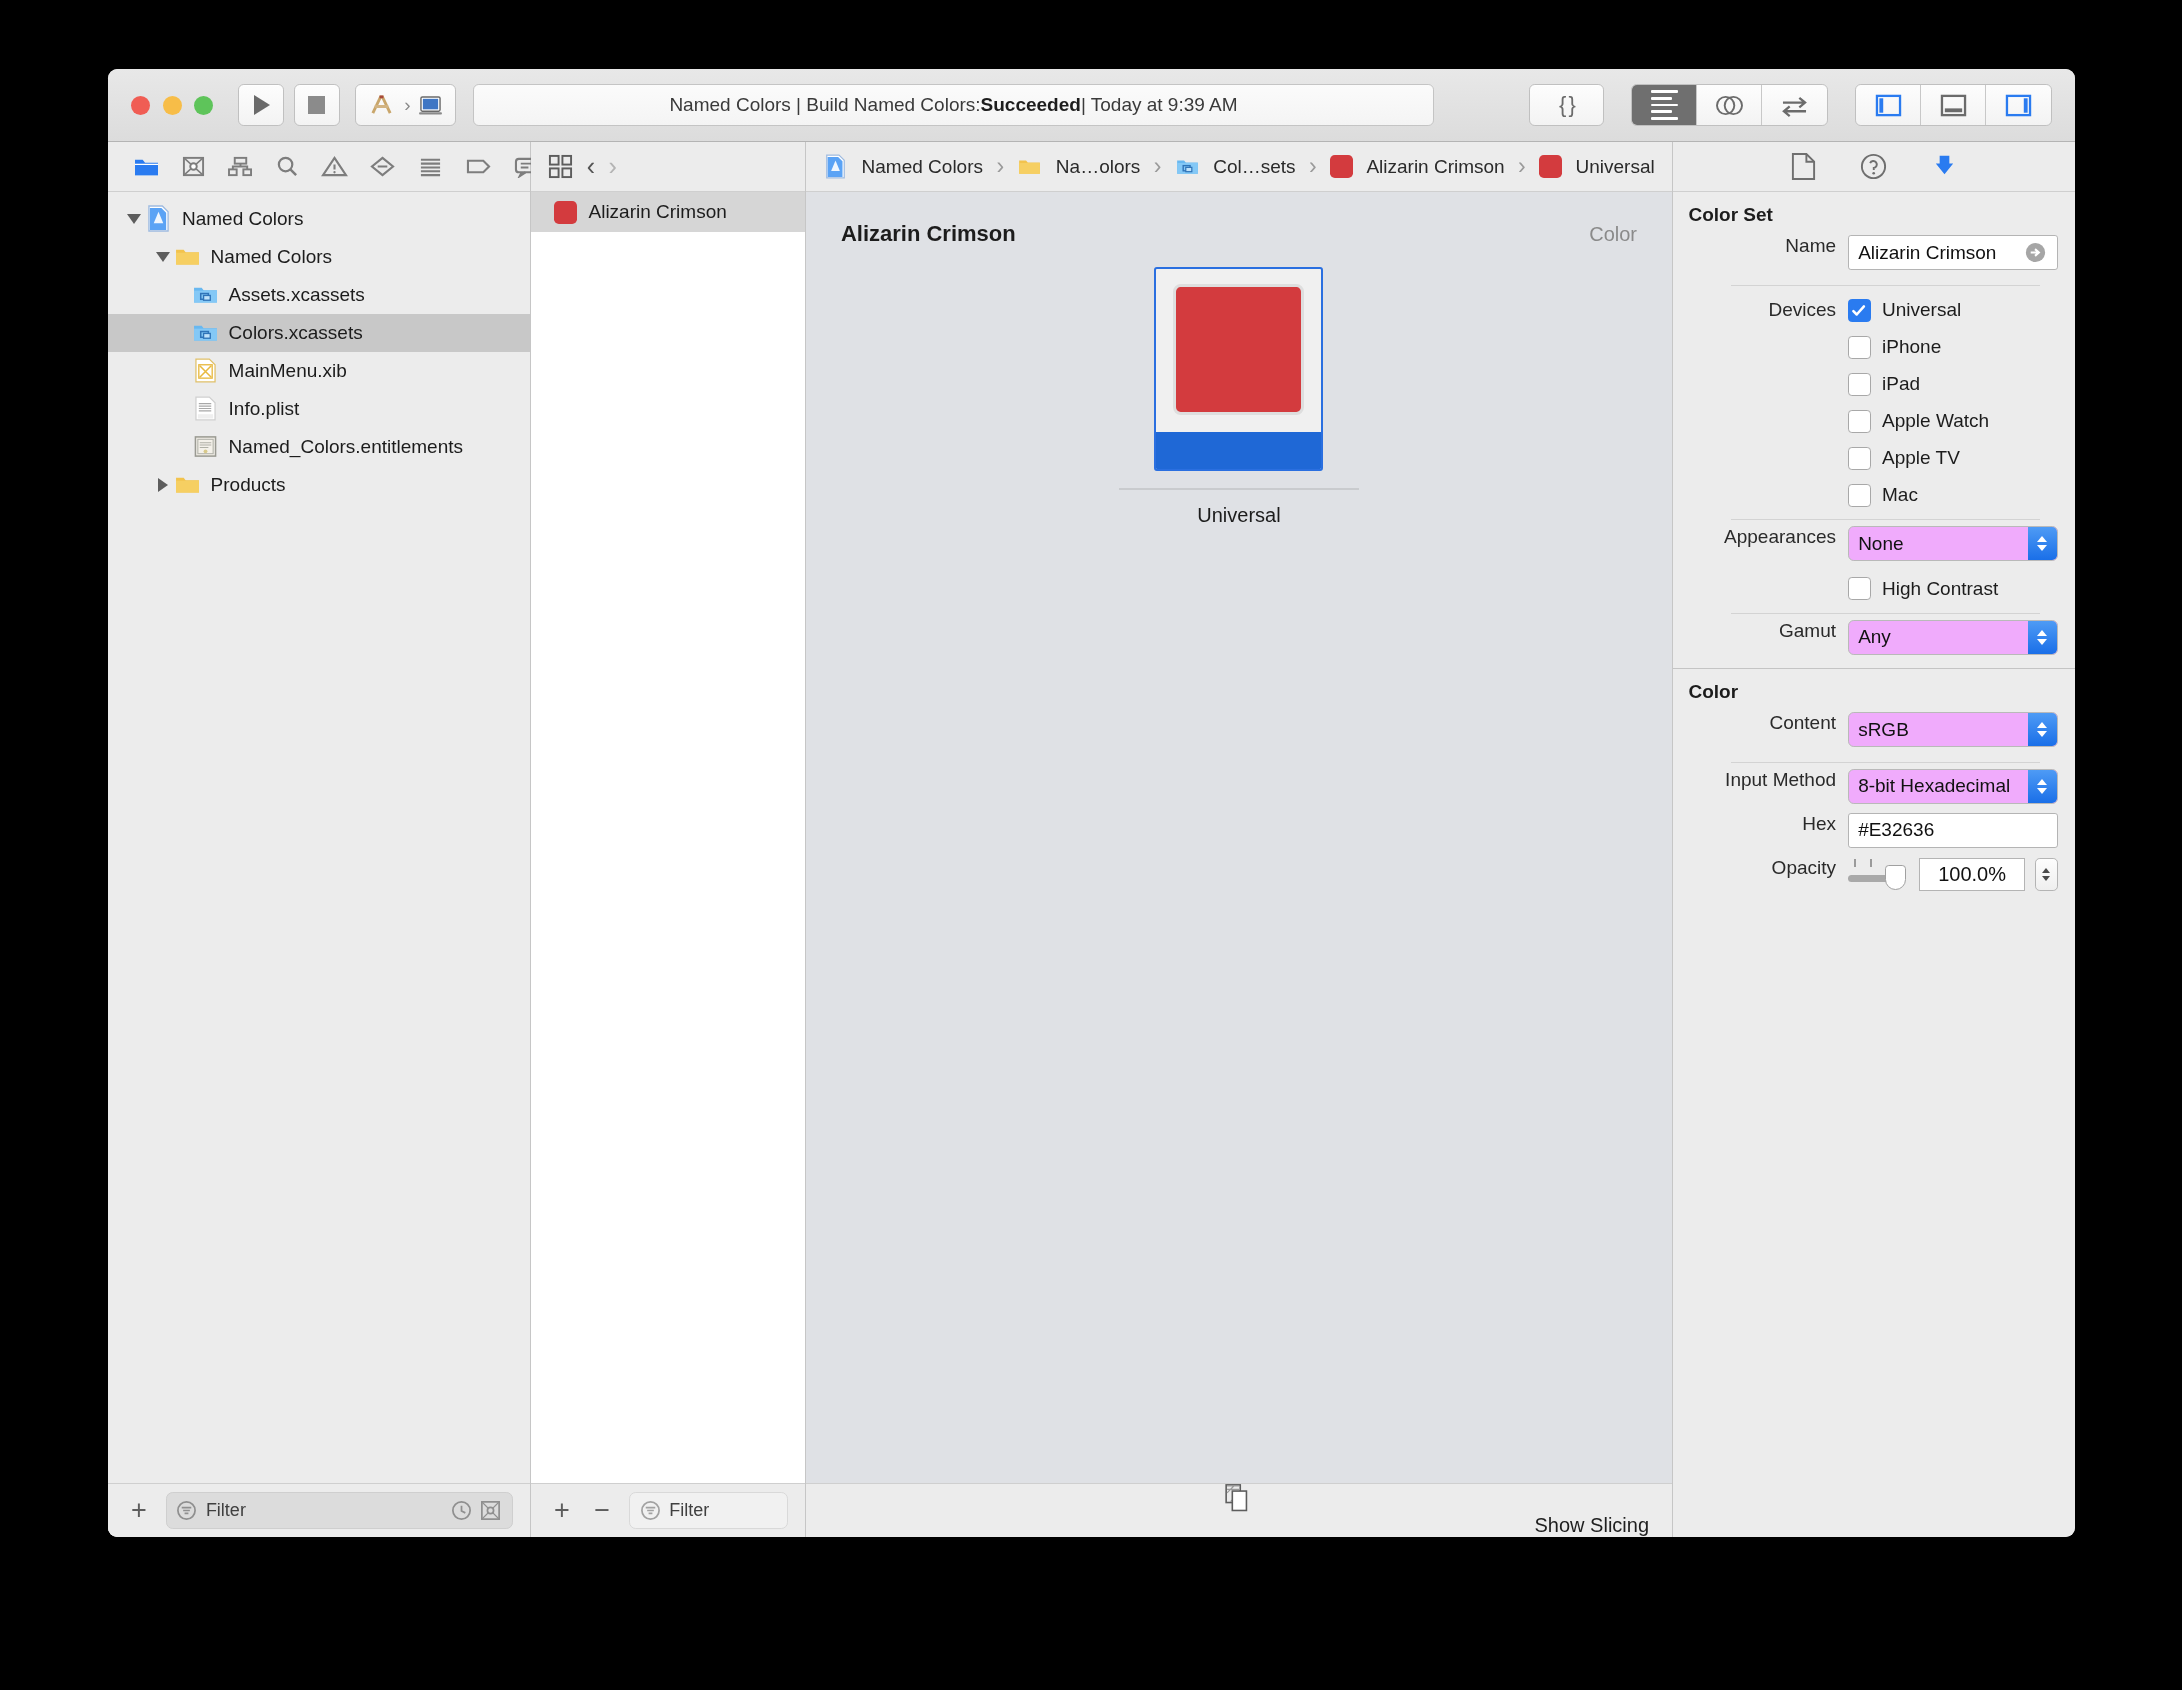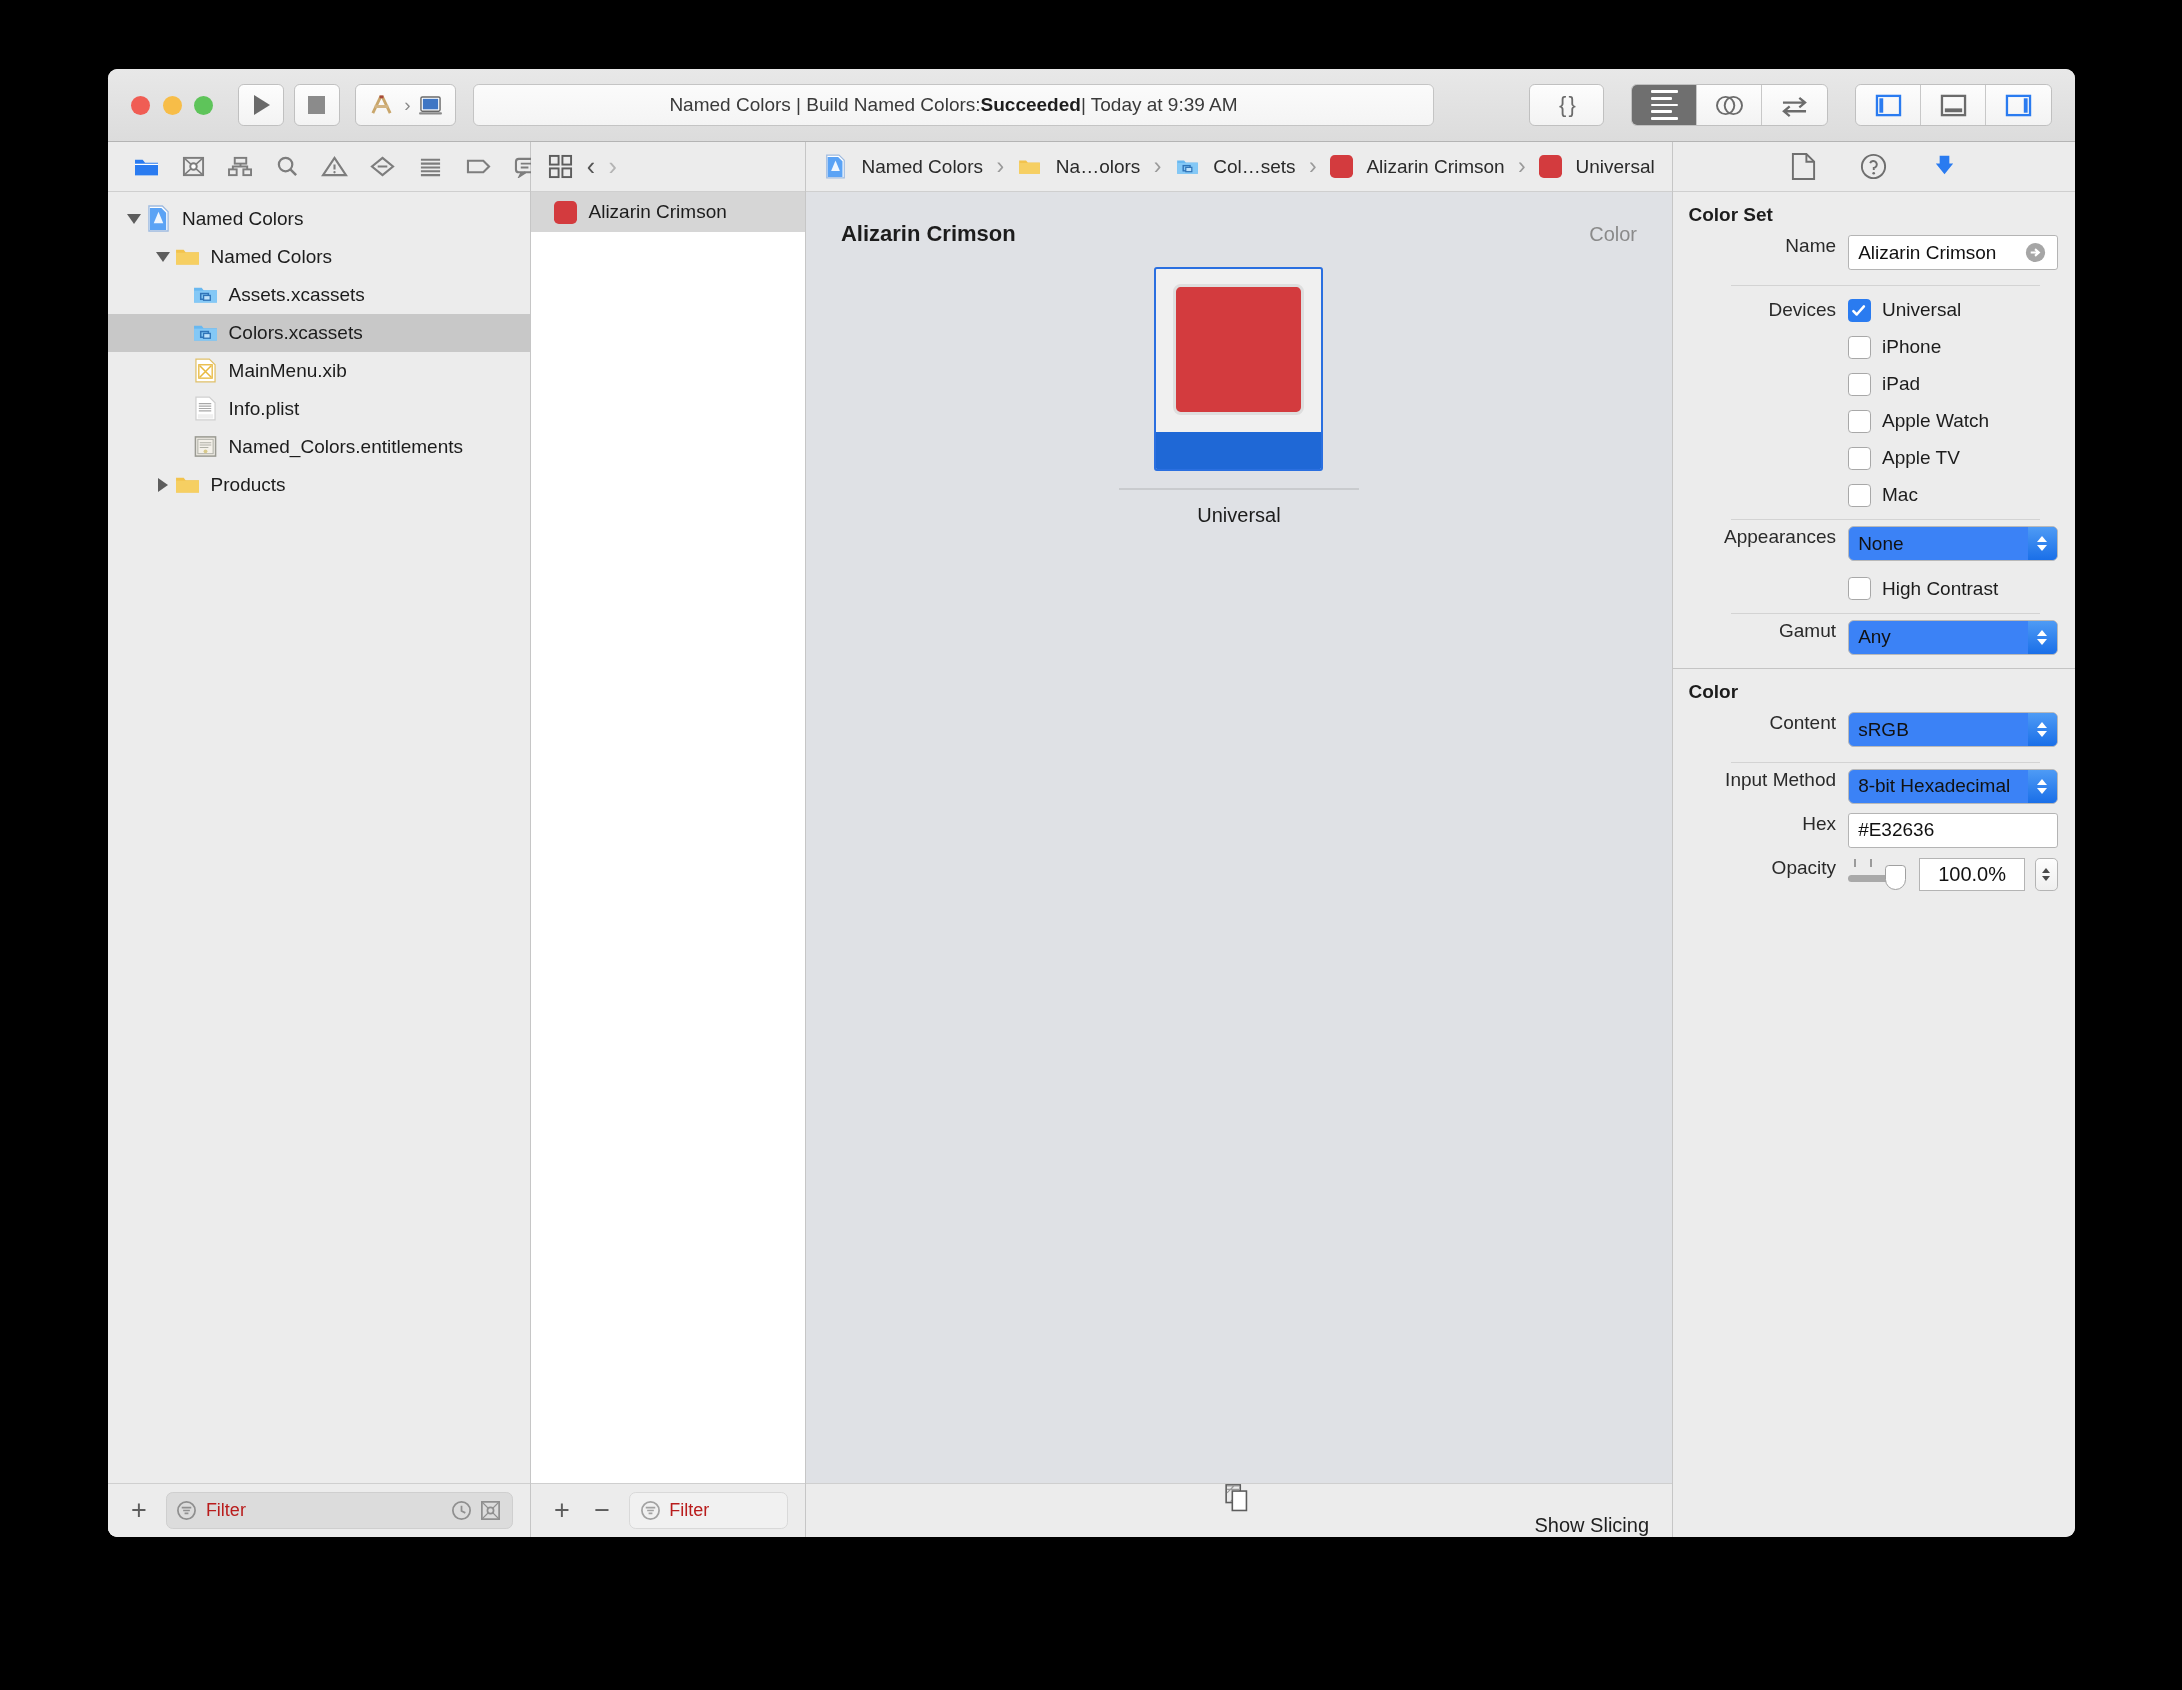--- a/index.html
+++ b/index.html
@@ -140,21 +140,21 @@
     background: #ececec;
   }
   .plusminus { font-size: 27px; color: #5d5d5d; width: 27px; text-align: center; line-height: 1; cursor: default; }
   .filter-field {
     flex: 1; height: 37px;
     background: #dcdcdc;
     border: 1px solid #cfcfcf;
     border-radius: 6.7px;
     display: flex; align-items: center; gap: 8.6px;
     padding: 0 9.6px;
-    font-size: 18px; color: #b91c1c;
+    font-size: 18px; color: #404040;
   }
   .filter-field.white { background: #f1f1f1; border-color: #d9d9d9; }
   .filter-right { margin-left: auto; display: flex; align-items: center; gap: 5.8px; }
 
   
   .assetlist {
     width: 341px;
     background: #fff;
     border-right: 1px solid #c6c6c6;
     display: flex; flex-direction: column;
@@ -256,21 +256,21 @@
     background: #fff; border: 1px solid #b4b4b4;
     border-radius: 2.9px;
     display: flex; align-items: center;
     padding: 0 9.6px;
     font-size: 19px; color: #111;
   }
   .clearbtn { margin-left: auto; }
 
   .popup {
     flex: 1; height: 35px;
-    background: #3b82f6;
+    background: #f0abfc;
     border: 1px solid #b9b9b9;
     border-radius: 5.8px;
     display: flex; align-items: center;
     padding: 0 9.6px;
     font-size: 19px; color: #111;
     position: relative;
     overflow: hidden;
   }
   .popup .arrows {
     position: absolute; right: 0; top: 0; bottom: 0; width: 29px;

